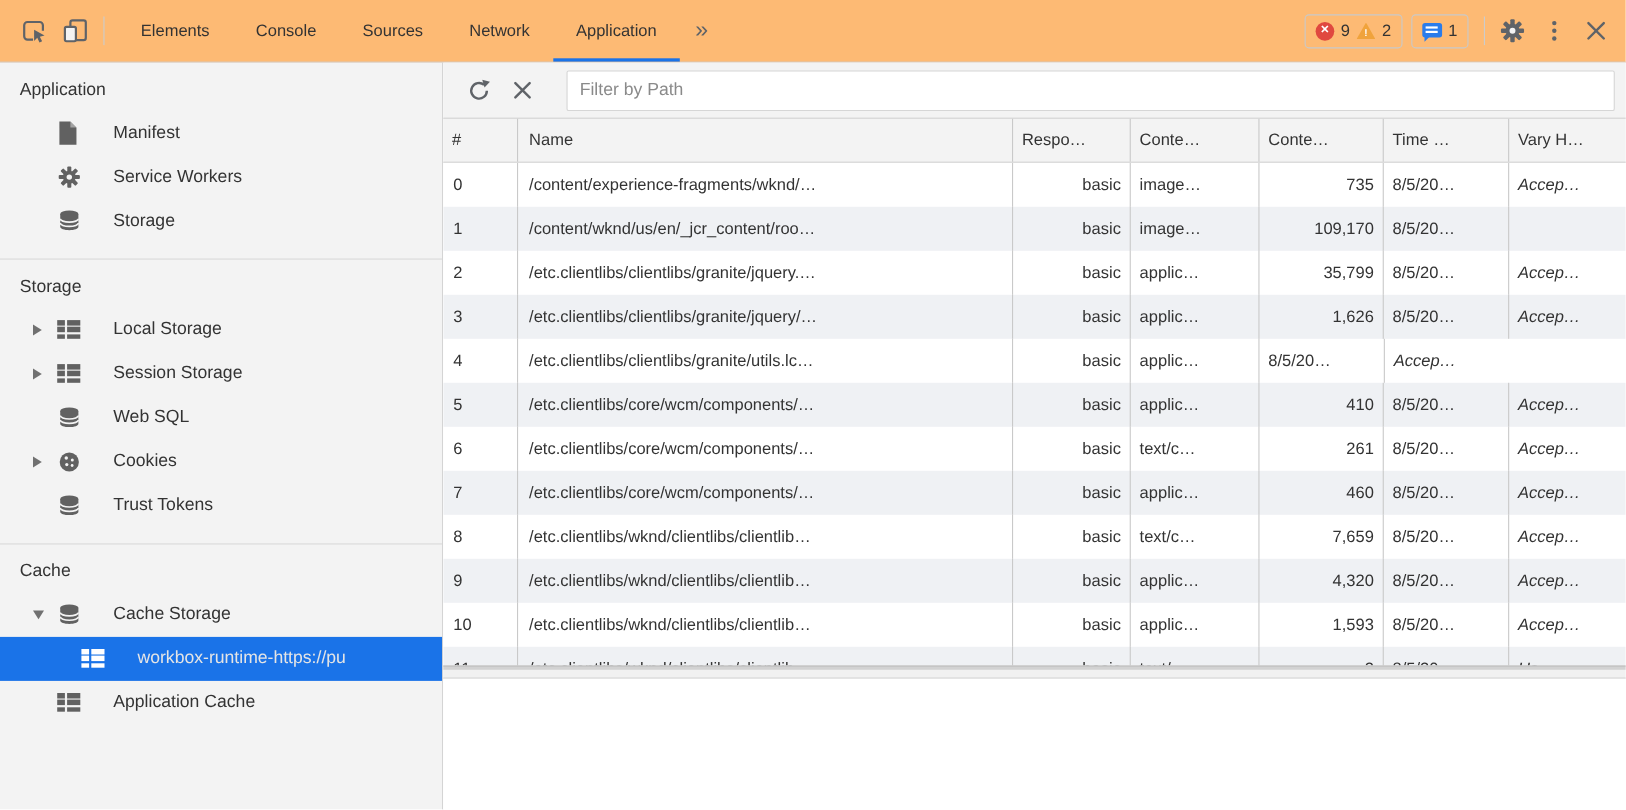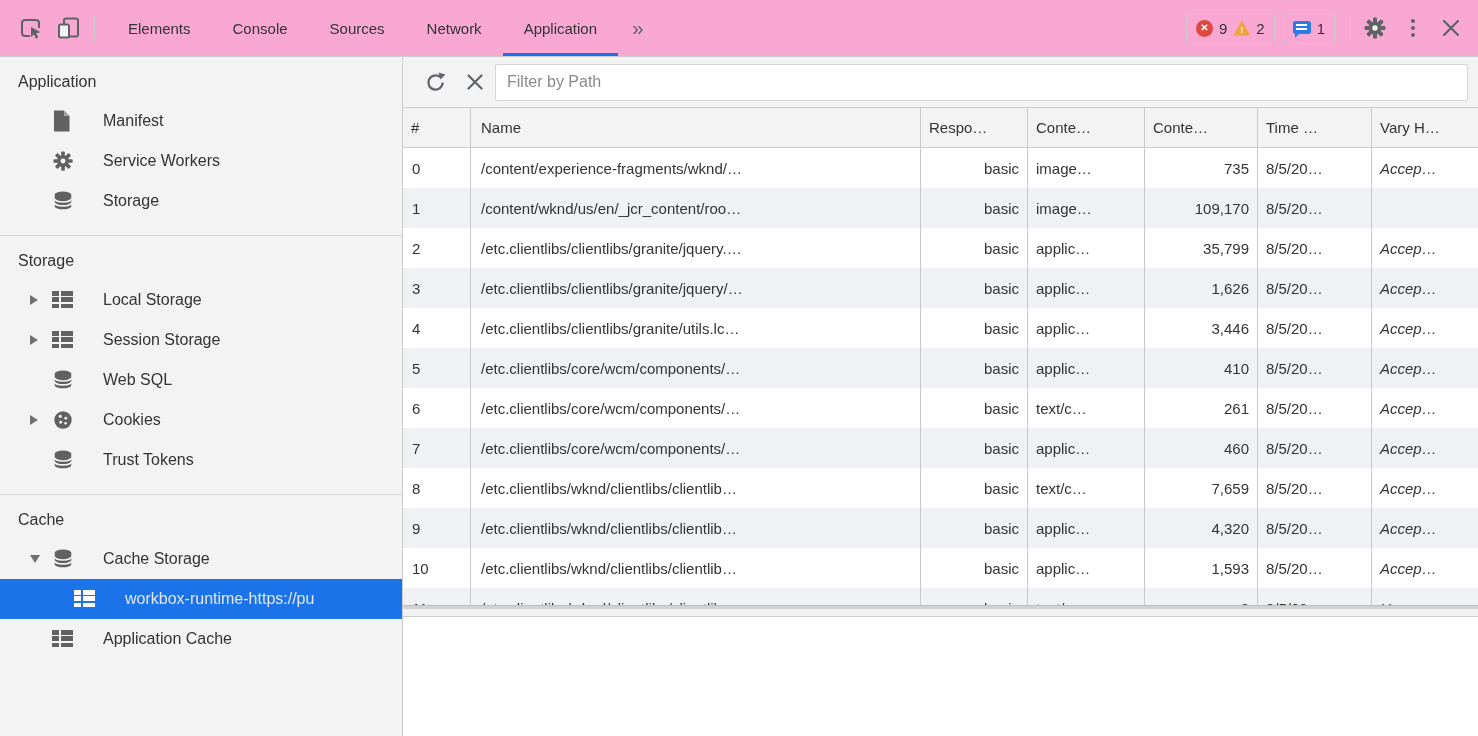--- a/index.html
+++ b/index.html
@@ -2,21 +2,21 @@
 <html><head>
 <meta charset="utf-8">
 <style>
   * { margin:0; padding:0; box-sizing:border-box; }
   html,body { width:1478px; height:736px; overflow:hidden; }
   body { font-family:"Liberation Sans", sans-serif; color:#333; background:#fff; }
 
   .devtools { width:1478px; height:736px; display:flex; flex-direction:column; background:#fff; }
 
   
-  .toolbar { height:57px; flex:none; background:#f9a8d4; border-bottom:1px solid #ccc;
+  .toolbar { height:57px; flex:none; background:#fdba74; border-bottom:1px solid #ccc;
              display:flex; align-items:stretch; }
   .tb-left { display:flex; align-items:center; padding-left:12px; }
   .icon-btn { width:38px; height:100%; display:flex; align-items:center; justify-content:center; color:#5f6368; }
   .vsep { width:1px; height:26px; background:#ccc; align-self:center; margin:0 6px; }
   .tabs { display:flex; height:100%; margin-left:6px; }
   .tab { display:flex; align-items:center; padding:0 21px; font-size:15px; color:#333;
          border-bottom:3px solid transparent; padding-top:3px; cursor:default; }
   .tab.active { border-bottom-color:#1a73e8; }
   .more-tabs { display:flex; align-items:center; padding:0 14px; color:#5f6368; font-size:21px; }
   .tb-right { margin-left:auto; display:flex; align-items:center; padding-right:8px; }
@@ -54,21 +54,21 @@
   .item.selected .icon-slot { color:#fff; }
   .grid-icon { width:21px; height:18px; display:grid; grid-template-columns:7px 12px;
                grid-template-rows:repeat(3,4.5px); gap:1.8px; }
   .grid-icon i { background:currentColor; }
 
   
   .main { flex:1; display:flex; flex-direction:column; min-width:0; background:#fff; }
   .filterbar { height:51px; flex:none; background:#f3f3f3; border-bottom:1px solid #ccc;
                display:flex; align-items:center; padding:0 10px 0 12px; }
   .fb-btn { width:40px; height:40px; display:flex; align-items:center; justify-content:center; color:#5f6368; }
-  .filter-input { flex:1; height:37px; margin-left:0; border:1px solid #d6d6d6; border-radius:2px;
+  .filter-input { flex:1; height:37px; margin-left:20px; border:1px solid #d6d6d6; border-radius:2px;
                   background:#fff; font-family:"Liberation Sans",sans-serif; font-size:16px; color:#333;
                   padding:0 11px; outline:none; }
   .filter-input::placeholder { color:#8a8a8a; }
 
   .thead { height:40px; flex:none; background:#f3f3f3; border-bottom:1px solid #ccc;
            display:flex; font-size:15px; color:#333; align-items:stretch; }
   .th { display:flex; align-items:center; padding:0 8px; border-right:1px solid #c9c9c9;
         white-space:nowrap; overflow:hidden; flex:none; }
   .th:last-child { border-right:none; flex:1; }
   .c0 { width:68px; } .c1 { width:450px; padding-left:10px; } .c2 { width:107px; }
@@ -410,21 +410,20 @@
             <div class="td ctype">applic…</div>
             <div class="td clen">1,626</div>
             <div class="td time">8/5/20…</div>
             <div class="td vary">Accep…</div>
           </div>
           <div class="tr">
             <div class="td num">4</div>
             <div class="td name">/etc.clientlibs/clientlibs/granite/utils.lc…</div>
             <div class="td resp">basic</div>
             <div class="td ctype">applic…</div>
-            <div class="td clen">3,446</div>
             <div class="td time">8/5/20…</div>
             <div class="td vary">Accep…</div>
           </div>
           <div class="tr">
             <div class="td num">5</div>
             <div class="td name">/etc.clientlibs/core/wcm/components/…</div>
             <div class="td resp">basic</div>
             <div class="td ctype">applic…</div>
             <div class="td clen">410</div>
             <div class="td time">8/5/20…</div>

